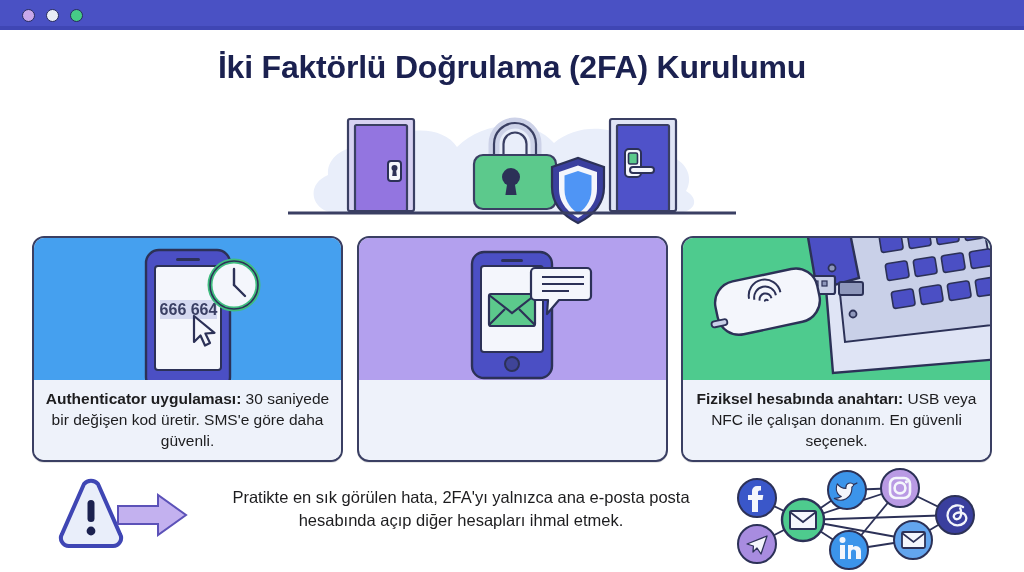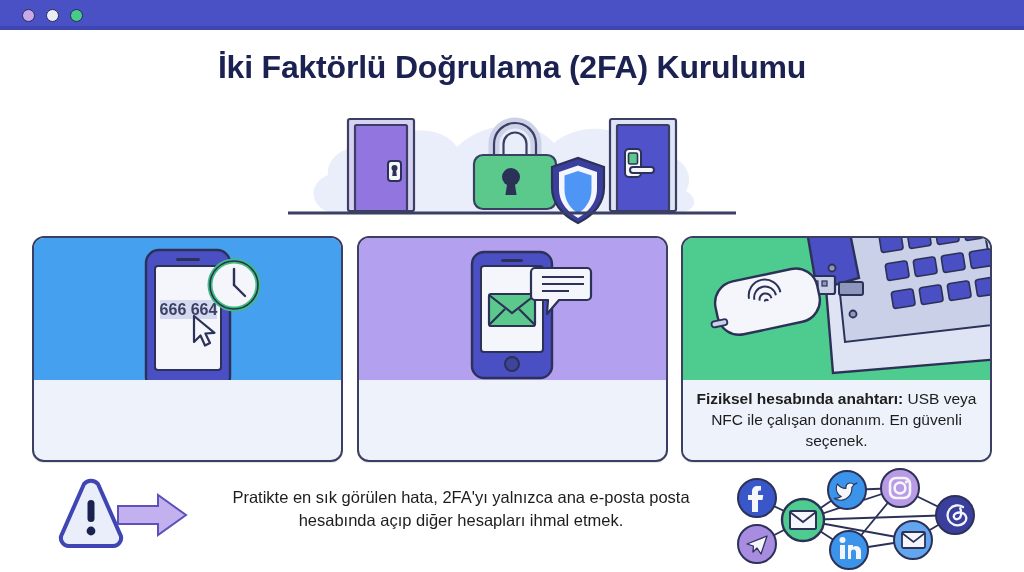--- a/index.html
+++ b/index.html
@@ -175,20 +175,23 @@
             <circle cx="200" cy="47" r="24" fill="#f4f6fc" stroke="#3fbd7f" stroke-width="5"></circle>
             <circle cx="200" cy="47" r="24" fill="none" stroke="#2c3157" stroke-width="1.6"></circle>
             <line x1="200" y1="47" x2="200" y2="31" stroke="#2c3157" stroke-width="2.4" stroke-linecap="round"></line>
             <line x1="200" y1="47" x2="211" y2="58" stroke="#2c3157" stroke-width="2.4" stroke-linecap="round"></line>
           </g>
 
           <g>
             <path d="M160 78 l0 26 l6.5 -6.5 l4.5 10 l5 -2.4 l-4.6 -9.6 l9.1 -0.6 z" fill="#f4f6fc" stroke="#2c3157" stroke-width="2.2" stroke-linejoin="round"></path>
           </g>
         </svg>
+      </div>
+      <div class="card-caption">
+        <b>Authenticator uygulaması:</b><span> 30 saniyede bir değişen kod üretir. SMS'e göre daha güvenli.</span>
       </div>
     </div>
 
     <div class="card">
       <div class="card-art" style="background:#b3a0ee">
         <svg width="307" height="142" viewBox="0 0 307 142">
           <rect x="113" y="14" width="80" height="126" rx="12" fill="#4b4fc4" stroke="#2c3157" stroke-width="2.4"></rect>
           <rect x="122" y="28" width="62" height="86" rx="3" fill="#f4f6fc" stroke="#2c3157" stroke-width="2"></rect>
           <rect x="142" y="21" width="22" height="3" rx="1.5" fill="#2c3157"></rect>
           <circle cx="153" cy="126" r="7" fill="#3f4498" stroke="#2c3157" stroke-width="2"></circle>

